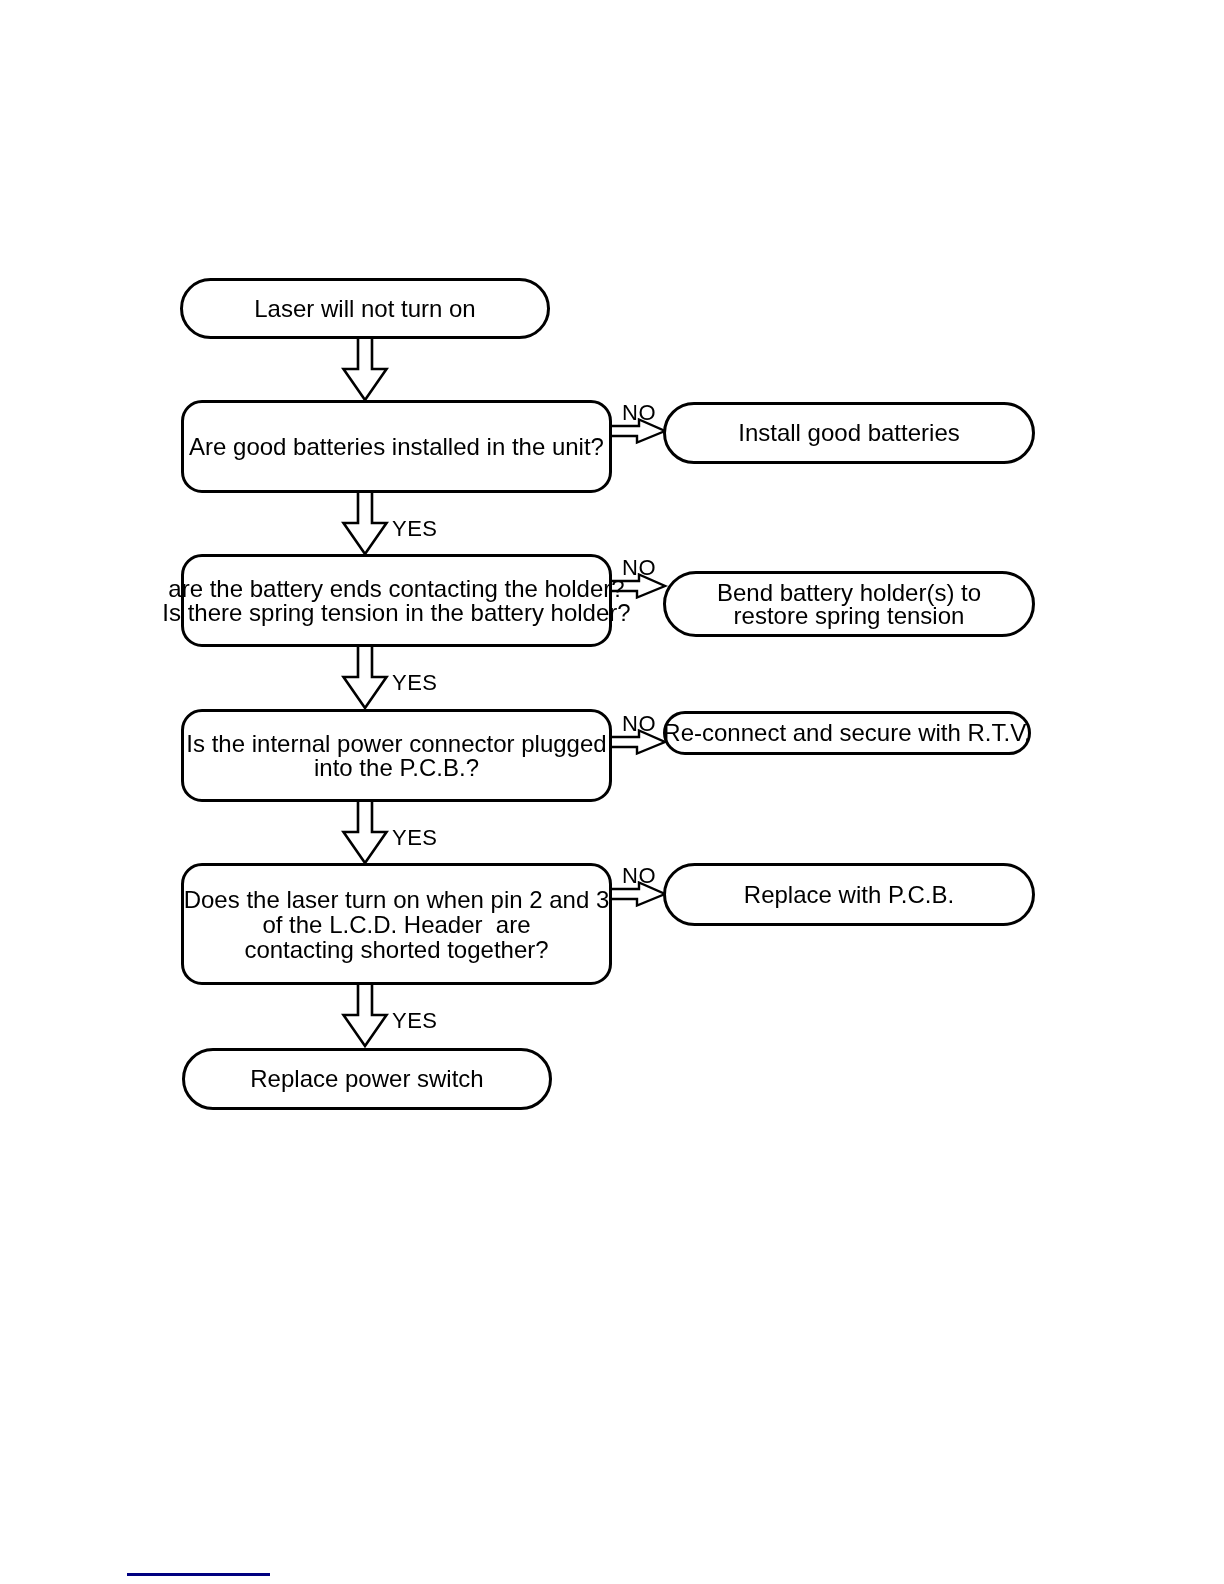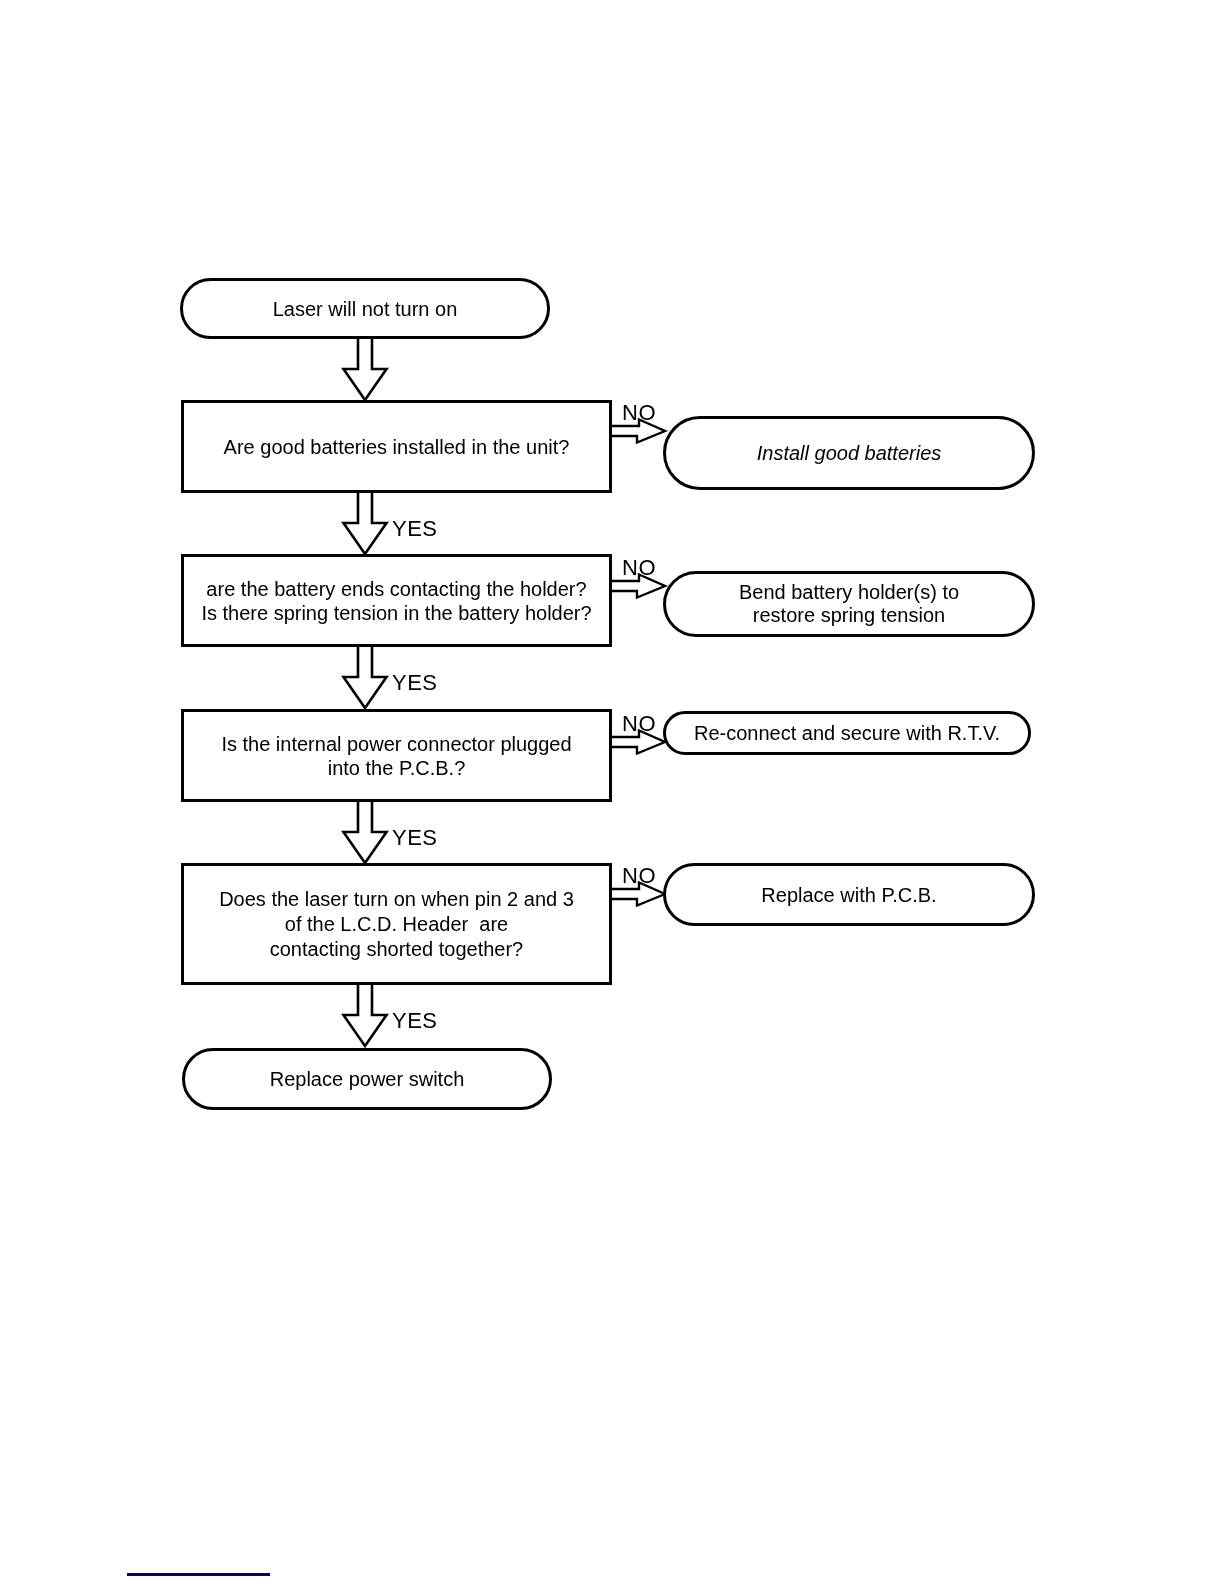--- a/index.html
+++ b/index.html
@@ -15,24 +15,24 @@
     position:absolute;
     background:#fff;
     border:3px solid #000;
     display:flex;
     flex-direction:column;
     align-items:center;
     justify-content:center;
     text-align:center;
     box-sizing:border-box;
   }
-  .rect{ border-width:3px; }
+  .rect{ border-width:3px;border-radius:21px; }
   .oval{ border-radius:999px; }
   .line{
-    font-size:20px;
+    font-size:24px;
     line-height:24px;
     white-space:pre;
   }
   .edge-label{
     position:absolute;
     font-size:22px;
     line-height:22px;
     letter-spacing:0.5px;
   }
   .arrow{ position:absolute; overflow:visible; }
@@ -56,21 +56,21 @@
     <path d="M16 0 L16 30 L1.5 30 L23 61 L44.5 30 L30 30 L30 0" fill="#fff" stroke="#000" stroke-width="2.6"></path>
   </svg>
 
   <div class="node rect" style="left:181px;top:400px;width:431px;height:93px;">
     <div class="line">Are good batteries installed in the unit?</div>
   </div>
   <div class="edge-label" style="left:622px;top:402px;">NO</div>
   <svg class="arrow" style="left:612px;top:414px;" width="55" height="34">
     <path d="M0 12 L27 12 L27 5.5 L53 17 L25 28.5 L25 22 L0 22" fill="none" stroke="#000" stroke-width="2.4"></path>
   </svg>
-  <div class="node oval" style="left:663px;top:416px;width:372px;height:74px;font-style:italic;">
+  <div class="node oval" style="left:663px;top:402px;width:372px;height:62px;">
     <div class="line">Install good batteries</div>
   </div>
   <svg class="arrow" style="left:342px;top:493px;" width="46" height="63">
     <path d="M16 0 L16 30 L1.5 30 L23 61 L44.5 30 L30 30 L30 0" fill="#fff" stroke="#000" stroke-width="2.6"></path>
   </svg>
   <div class="edge-label" style="left:392px;top:518px;">YES</div>
 
   <div class="node rect" style="left:181px;top:554px;width:431px;height:93px;">
     <div class="line">are the battery ends contacting the holder?</div>
     <div class="line">Is there spring tension in the battery holder?</div>

